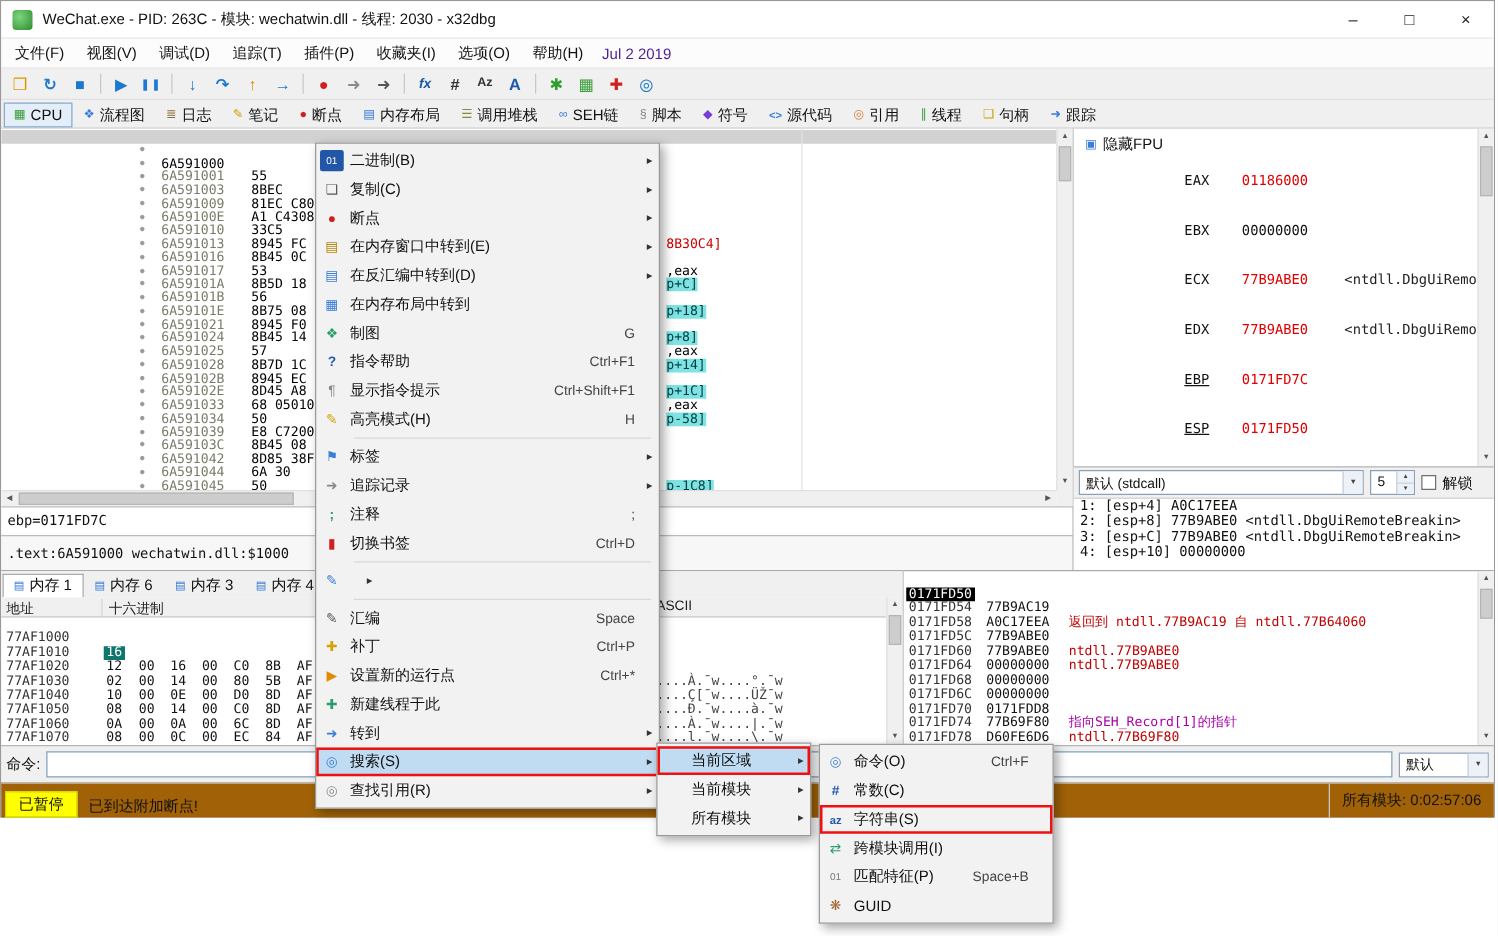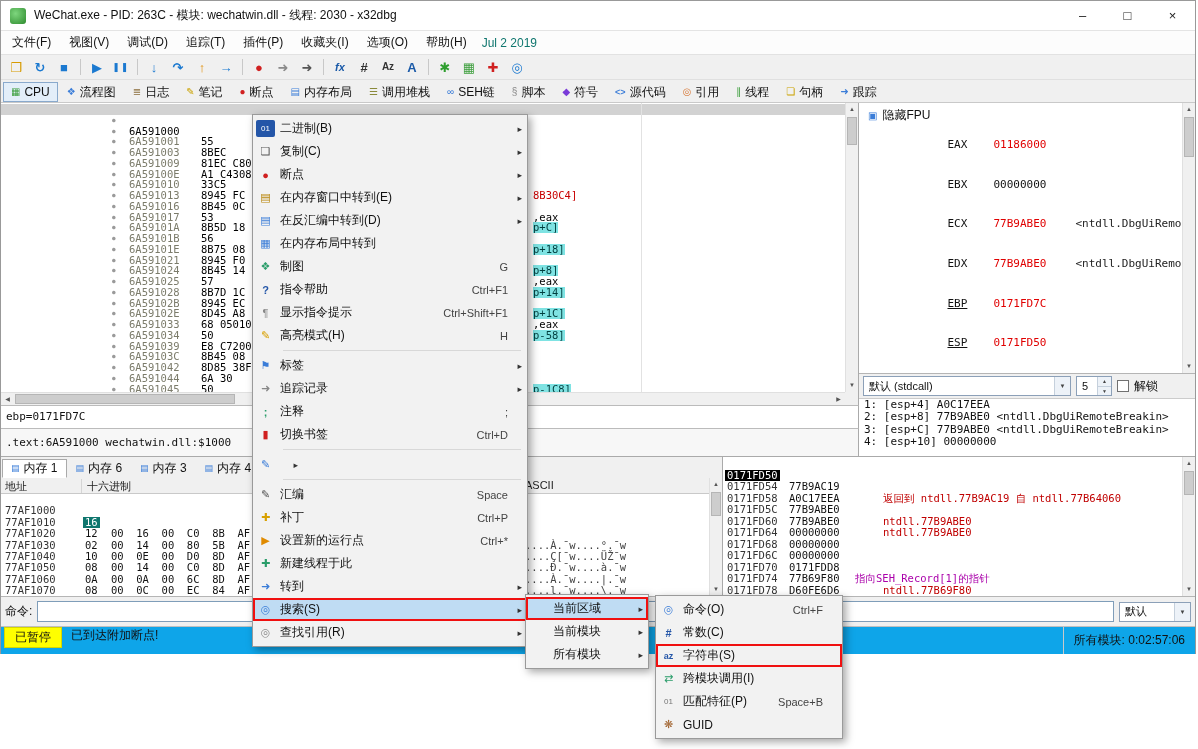--- a/index.html
+++ b/index.html
@@ -11,21 +11,21 @@
   
   .titlebar{position:absolute;left:0;top:0;right:0;height:30px;background:#fff;display:flex;align-items:center;border-bottom:1px solid #e4e4e4;}
   .appicon{width:16px;height:16px;margin:0 8px 0 9px;background:radial-gradient(circle at 35% 35%,#7ed67e,#2e8b2e);border-radius:3px;flex:none;}
   .wtitle{font-size:12px;flex:1;white-space:nowrap;overflow:hidden;}
   .wbtn{width:45px;height:30px;display:flex;align-items:center;justify-content:center;font-size:13px;color:#222;}
 
   
   .menubar{position:absolute;left:0;top:30px;right:0;height:24px;background:#fcfcfc;border-bottom:1px solid #e2e2e2;display:flex;align-items:center;padding-left:2px;}
   .mbitems{display:flex;}
   .mb{padding:3px 9px;font-size:12px;}
-  .builddate{font-size:12px;color:#0f766e;margin-left:6px;}
+  .builddate{font-size:12px;color:#4c1d95;margin-left:6px;}
 
   
   .toolbar{position:absolute;left:0;top:54px;right:0;height:25px;background:#f0f0f0;border-bottom:1px solid #e0e0e0;display:flex;align-items:center;padding-left:3px;}
   .tbtn{width:24px;height:22px;display:flex;align-items:center;justify-content:center;flex:none;}
   .tbtn[data-sep]{width:9px;}
   .tbtn[data-sep]::after{content:"";width:1px;height:16px;background:#c8c8c8;}
   .tg{font-size:13px;line-height:1;}
 
   
   .tabbar{position:absolute;left:0;top:79px;right:0;height:23px;background:#f0f0f0;border-bottom:1px solid #c9c9c9;display:flex;align-items:flex-end;padding-left:2px;}
@@ -75,21 +75,21 @@
   .rrow{white-space:pre;}
   .rn{display:inline-block;width:46px;}
   .rn[data-u]{text-decoration:underline;}
   .rv{display:inline-block;min-width:82px;}
   .rv[data-red]{color:#e00000;}
   .rx{color:#222;}
   .convrow{position:absolute;left:0;top:270px;right:0;height:25px;background:#f0f0f0;border-top:1px solid #b5b5b5;display:flex;align-items:center;gap:5px;padding:0 4px;}
   .combo{height:20px;background:#fff;border:1px solid #8ca0b8;display:flex;align-items:center;}
   .combo .cval{font-size:11px;padding:0 5px;flex:1;white-space:nowrap;overflow:hidden;}
   .combo .cbtn{width:16px;height:100%;border-left:1px solid #c5d0dc;background:#edf2f8;font-size:6px;display:flex;align-items:center;justify-content:center;color:#444;flex:none;}
-  .conv-combo{width:208px;}
+  .conv-combo{width:228px;}
   .spin{width:36px;height:20px;background:#fff;border:1px solid #8ca0b8;position:relative;font-size:11px;padding-left:5px;line-height:18px;}
   .spin .sup,.spin .sdn{position:absolute;right:0;width:14px;height:9px;border-left:1px solid #c5d0dc;background:#edf2f8;font-size:5px;text-align:center;line-height:8px;color:#444;}
   .spin .sup{top:0;}
   .spin .sdn{bottom:0;border-top:1px solid #c5d0dc;}
   .chk{width:12px;height:12px;background:#fff;border:1px solid #707070;flex:none;}
   .chklabel{font-size:12px;}
   .argspane{position:absolute;left:0;top:295px;right:0;bottom:0;background:#fff;border-top:1px solid #ccc;}
   .argrow{font-family:"DejaVu Sans Mono",monospace;font-size:11px;line-height:12.4px;padding-left:5px;white-space:pre;}
 
   
@@ -111,29 +111,29 @@
   .masc{position:absolute;left:524px;color:#444;}
 
   
   .stackpane{position:absolute;left:722px;top:455px;right:0;height:140px;background:#fff;border-top:1px solid #aaa;}
   .srows{position:absolute;left:0;top:1px;right:13px;bottom:0;overflow:hidden;}
   .srow{position:relative;height:11.5px;line-height:11.5px;font-family:"DejaVu Sans Mono",monospace;font-size:10.5px;white-space:pre;}
   .saddr{position:absolute;left:4px;color:#333;}
   .srow[data-hl] .saddr{background:#000;color:#fff;padding:0 2px;margin-left:-2px;}
   .sval{position:absolute;left:66px;}
   .scom{position:absolute;left:132px;}
-  .scom[data-ct="ret"],.scom[data-ct="mod"]{color:#c00000;margin-left:28px;}
+  .scom[data-ct="ret"],.scom[data-ct="mod"]{color:#c00000;}
   .scom[data-ct="seh"]{color:#aa00aa;}
 
   
   .cmdbar{position:absolute;left:0;top:595px;right:0;height:30px;background:#f0f0f0;border-top:1px solid #b5b5b5;display:flex;align-items:center;gap:5px;padding:0 4px;}
   .cmdlabel{font-size:12px;flex:none;}
   .cmdinput{flex:1;height:21px;background:#fff;border:1px solid #7f9db9;font-family:"DejaVu Sans Mono",monospace;font-size:11px;padding:0 4px;}
   .cmd-combo{width:72px;flex:none;}
-  .statusbar{position:absolute;left:0;top:625px;right:0;height:28px;background:#0ea5e9;border-top:1px solid #c0c0c0;display:flex;align-items:flex-start;}
+  .statusbar{position:absolute;left:0;top:625px;right:0;height:28px;background:#a16207;border-top:1px solid #c0c0c0;display:flex;align-items:flex-end;}
   .badge{width:58px;height:21px;background:#ffff00;border:1px solid #d6d600;display:flex;align-items:center;justify-content:center;font-size:12px;margin:0 3px;flex:none;}
   .statusmsg{font-size:12px;flex:1;padding-left:6px;white-space:nowrap;overflow:hidden;}
   .statustime{font-size:12px;padding:0 10px;border-left:1px solid #c9c9c9;height:100%;display:flex;align-items:center;flex:none;}
 
   
   .menu{position:absolute;background:#f2f2f2;border:1px solid #9a9a9a;box-shadow:3px 3px 8px rgba(0,0,0,.35);padding:2px 0;}
   .ctxmenu{left:252px;top:114px;width:276px;z-index:50;}
   .submenu1{left:525px;top:594px;width:124px;z-index:55;}
   .submenu2{left:655px;top:595px;width:188px;z-index:60;}
   .mi{height:23px;display:flex;align-items:center;padding:0 5px 0 3px;font-size:12px;white-space:nowrap;}

